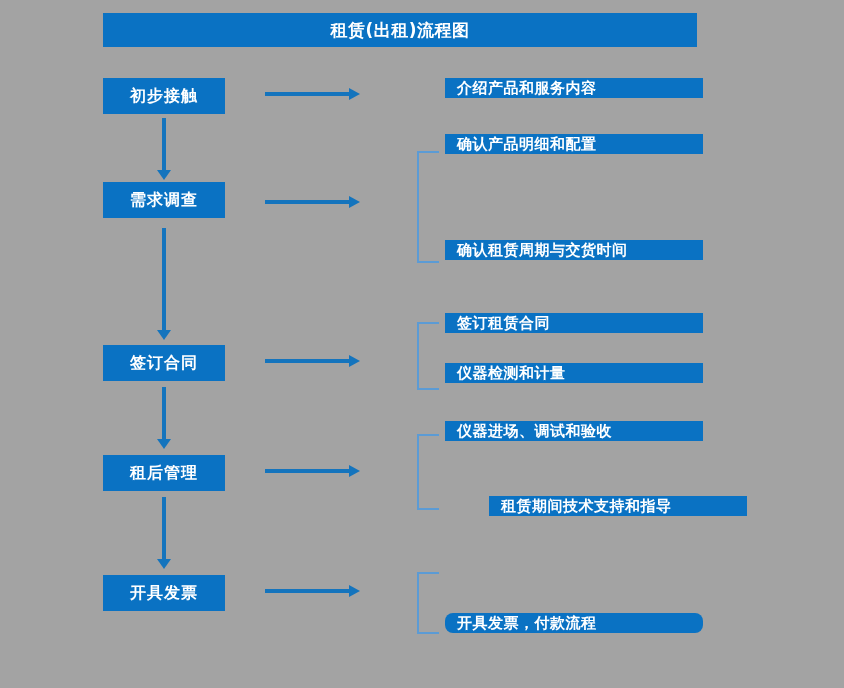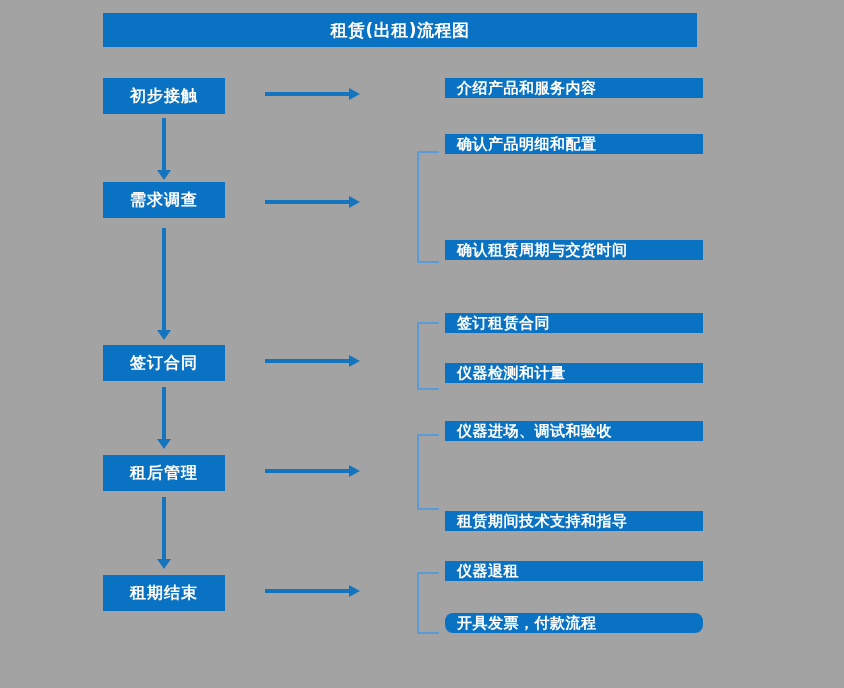--- a/index.html
+++ b/index.html
@@ -127,21 +127,21 @@
   <div class="node stage" style="top:182px;">
       <span>需求调查</span>
     </div>
   <div class="node stage" style="top:345px;">
       <span>签订合同</span>
     </div>
   <div class="node stage" style="top:455px;">
       <span>租后管理</span>
     </div>
   <div class="node stage" style="top:575px;">
-      <span>租期结束</span>
+      <span>开具发票</span>
     </div>
 
   <div class="v-arrow" style="left:157px; top:118px; height:62px;">
     <div class="shaft" style="height:52px;"></div>
     <div class="head" style="top:52px;"></div>
   </div>
   <div class="v-arrow" style="left:157px; top:228px; height:112px;">
     <div class="shaft" style="height:102px;"></div>
     <div class="head" style="top:102px;"></div>
   </div>
@@ -191,23 +191,20 @@
     </div>
   <div class="node detail" style="top:313px;">
       <span>签订租赁合同</span>
     </div>
   <div class="node detail" style="top:363px;align-items:center;">
       <span>仪器检测和计量</span>
     </div>
   <div class="node detail" style="top:421px;">
       <span>仪器进场、调试和验收</span>
     </div>
-  <div class="node detail" style="top:511px;">
+  <div class="node detail" style="top:496px;margin-left:44px;">
       <span>租赁期间技术支持和指导</span>
-    </div>
-  <div class="node detail" style="top:561px;">
-      <span>仪器退租</span>
     </div>
   <div class="node detail" style="top:613px;border-radius:8px;">
       <span>开具发票，付款流程</span>
     </div>
 
 </div>
 
 </body></html>

